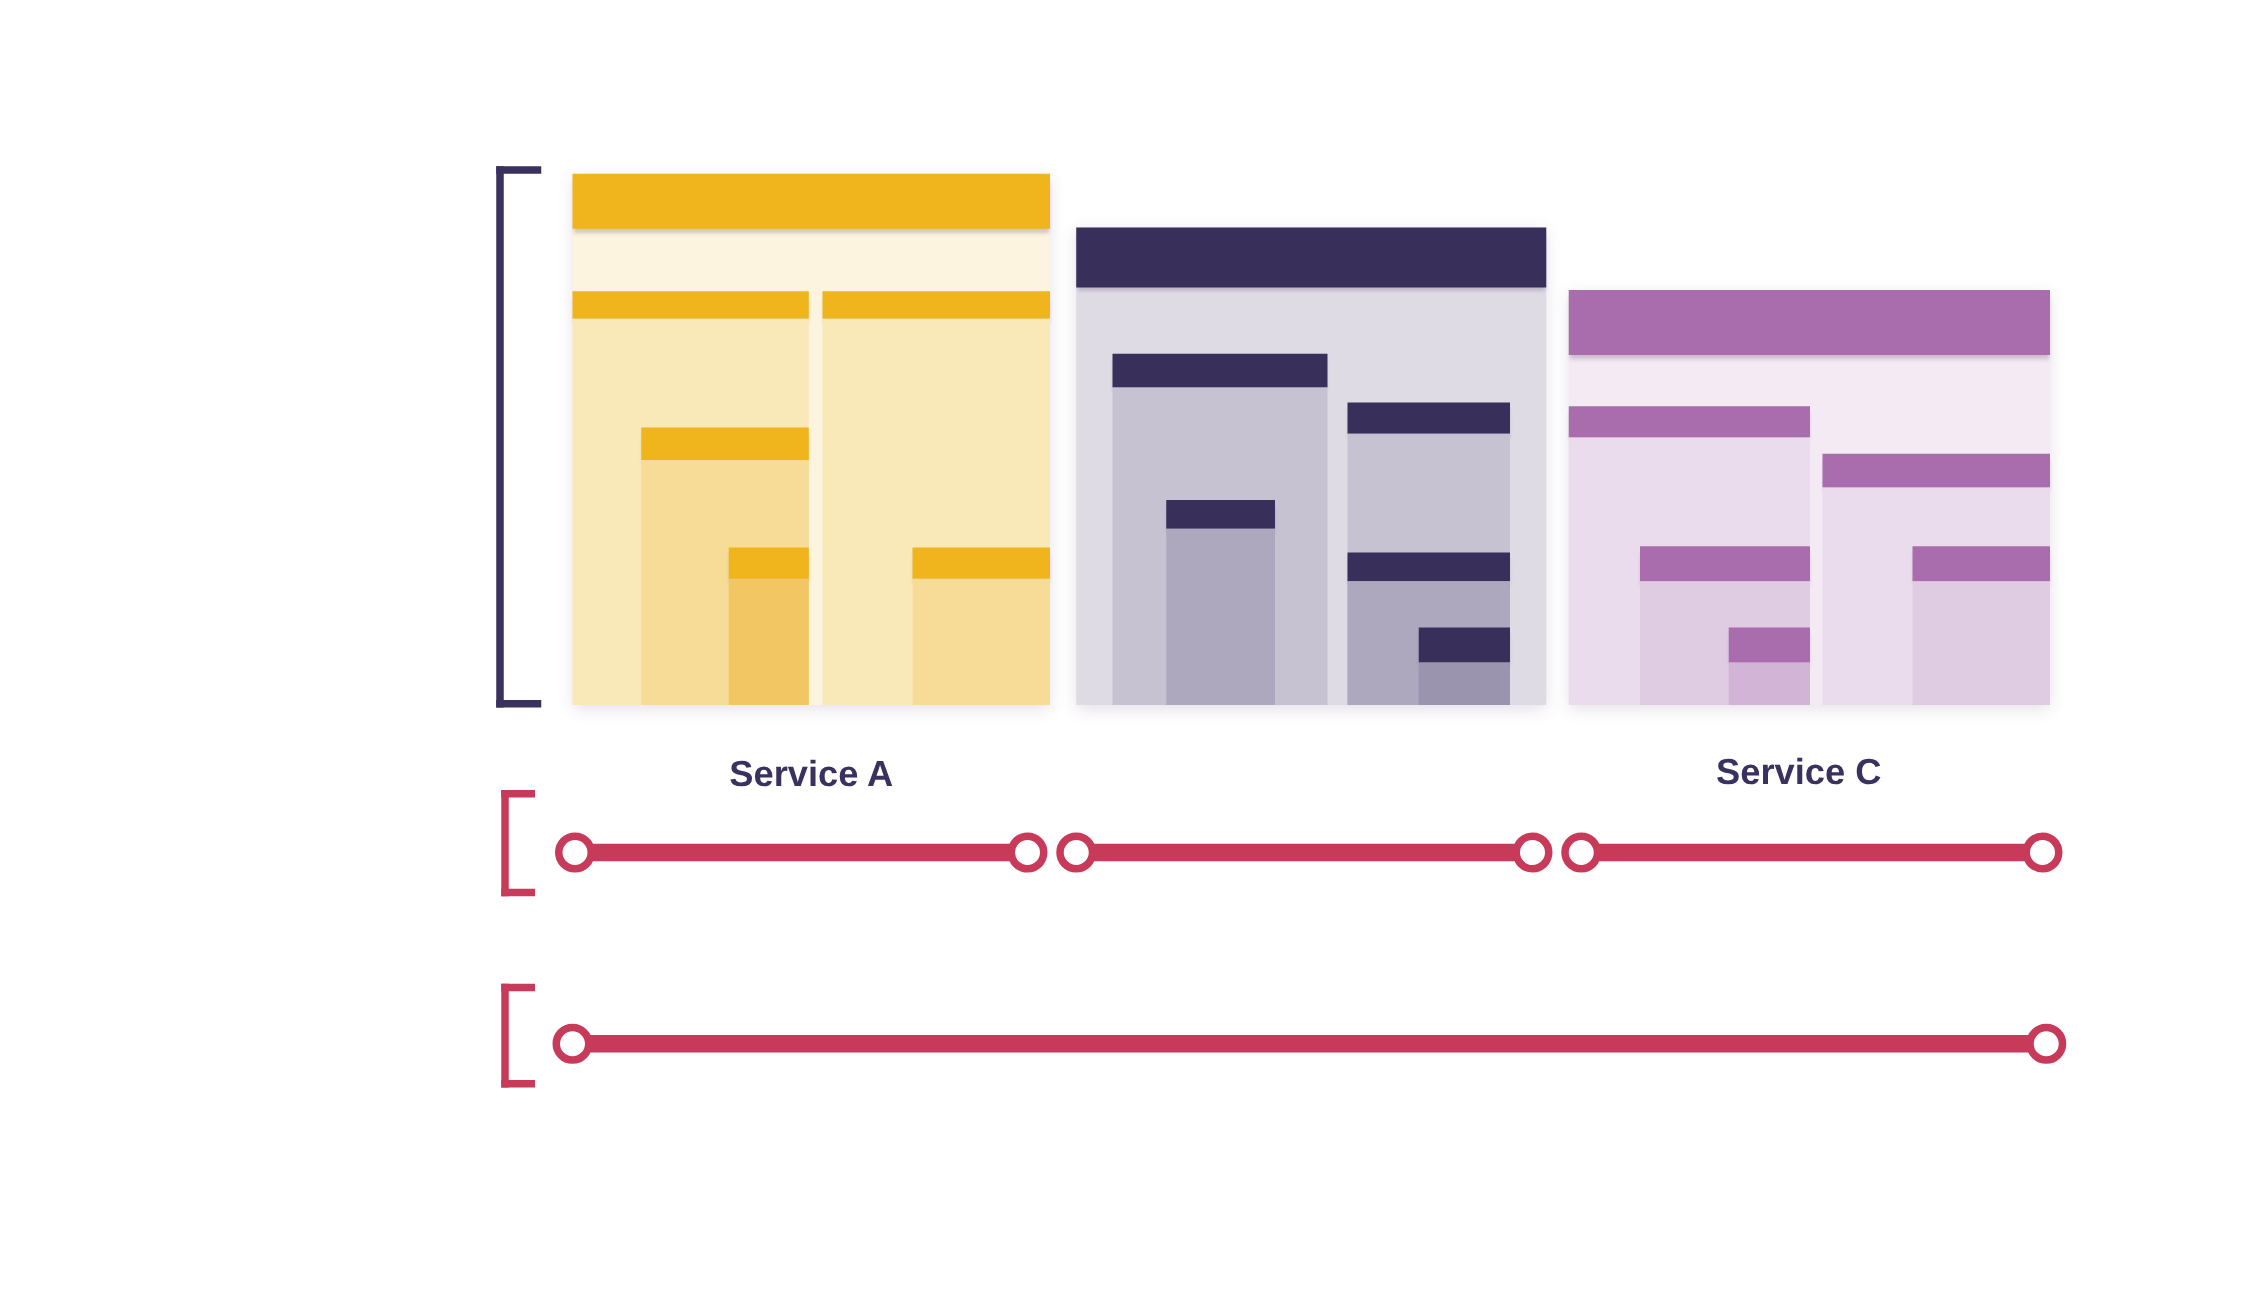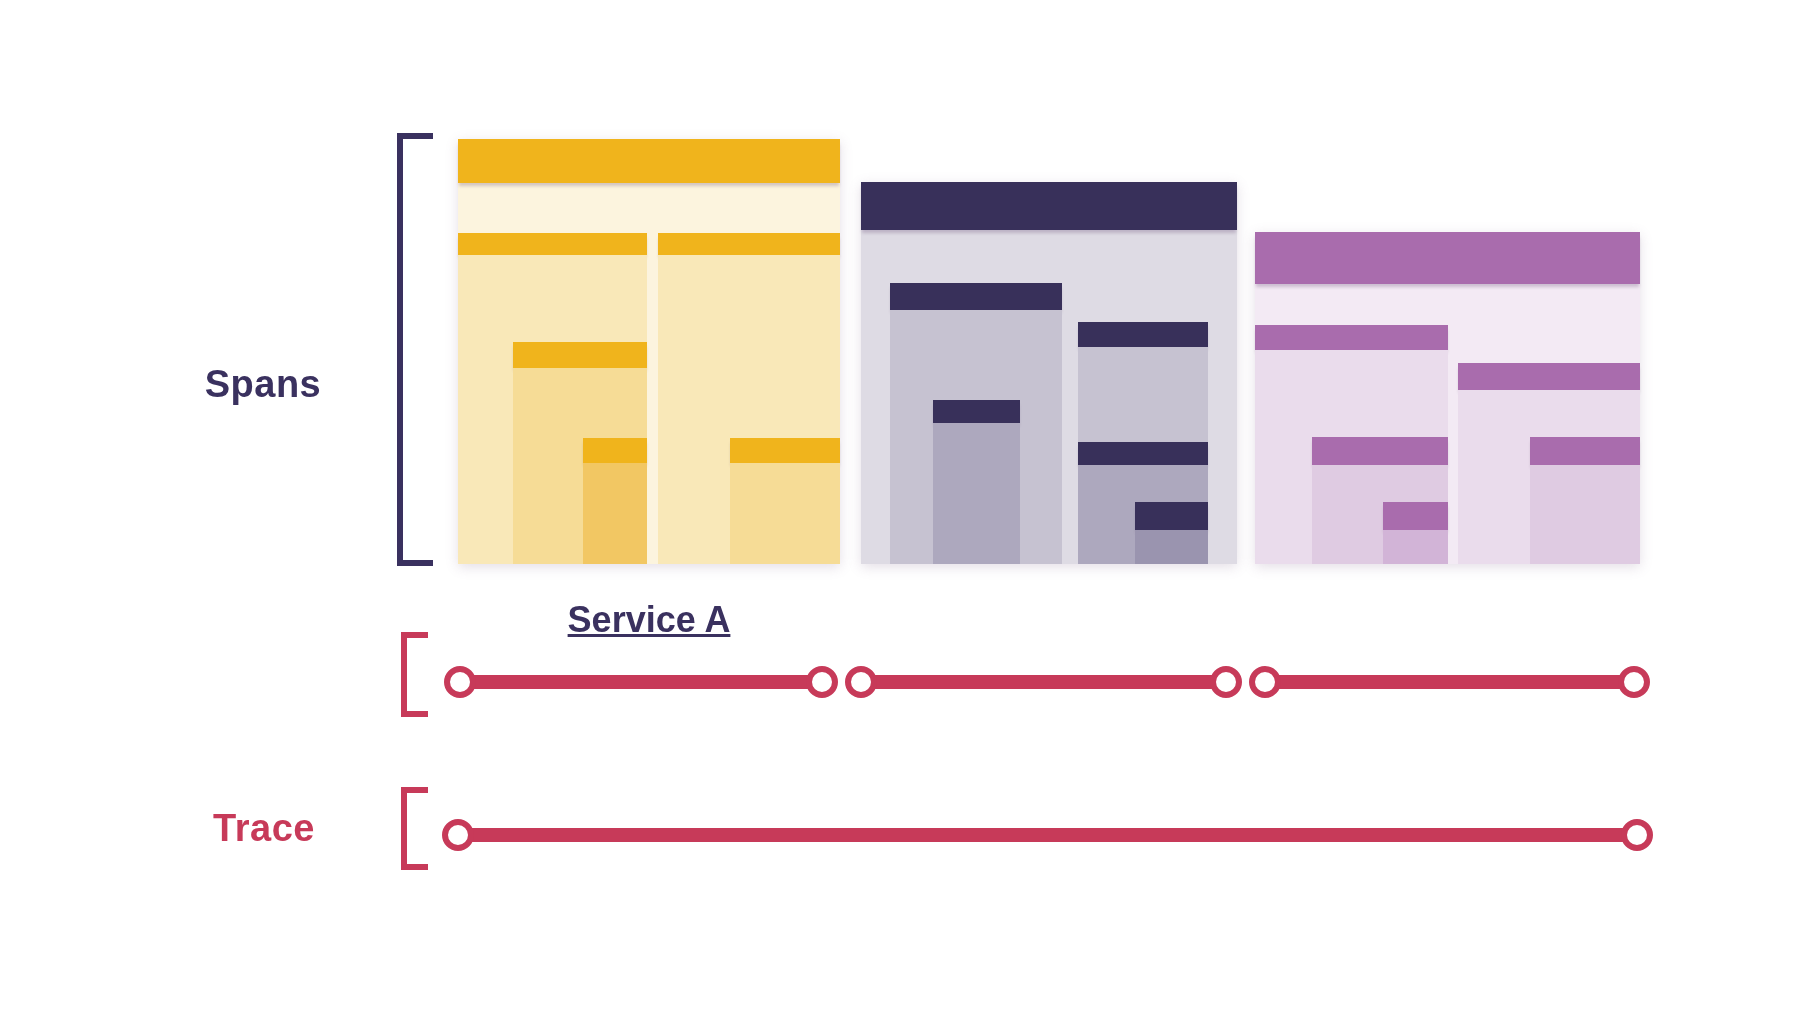--- a/index.html
+++ b/index.html
@@ -17,26 +17,25 @@
     font-size:38px;
     line-height:44px;
     text-align:center;
     letter-spacing:0.5px;
   }
   .ink-text{color:var(--ink);}
   .crimson-text{color:var(--crimson);}
   .svc-label{
     position:absolute;
     font-weight:bold;
-    font-size:36px;
+    font-size:29px;
     line-height:32px;
     color:var(--ink);
     text-align:center;
     width:300px;
-    text-decoration:underline;
   }
   
   .bracket{
     position:absolute;
     box-sizing:border-box;
     border-left:6px solid;
     border-top:6px solid;
     border-bottom:6px solid;
     background:transparent;
   }
@@ -89,21 +88,20 @@
     border-radius:50%;
     border:6px solid var(--crimson);
     background:#ffffff;
   }
 </style>
 </head>
 <body>
 
 <div class="canvas" style="background: rgb(255, 255, 255);">
 
-  <div class="side-label ink-text" style="left:113px;top:362px;width:300px;">Spans</div>
   <div class="bracket ink-b" style="left:397px;top:133px;width:36px;height:433px;"></div>
 
   <div class="svc amber-l0" style="left:458px;top:139px;width:382px;height:425px;">
     <div class="rootbar hd amber-hd" style="height:44px;"></div>
     <div class="span" style="left:0;top:94px;width:189px;bottom:0;">
       <div class="hd amber-hd" style="height:22px;"></div>
       <div class="body amber-l1"></div>
     </div>
     <div class="span" style="left:200px;top:94px;width:182px;bottom:0;">
       <div class="hd amber-hd" style="height:22px;"></div>
@@ -165,33 +163,33 @@
       <div class="hd purple-hd" style="height:27px;"></div>
       <div class="body purple-l1"></div>
     </div>
     <div class="span" style="left:275px;top:205px;width:110px;bottom:0;">
       <div class="hd purple-hd" style="height:28px;"></div>
       <div class="body purple-l2"></div>
     </div>
   </div>
 
   <div class="svc-label" style="left:499px;top:604px;">Service A</div>
+  <div class="svc-label" style="left:1289px;top:602px;">Service C</div>
 
   <div class="bracket crimson-b" style="left:401px;top:632px;width:27px;height:85px;"></div>
 
   <div class="tline" style="left:460px;top:675px;width:362px;"></div>
   <div class="tline" style="left:861px;top:675px;width:365px;"></div>
   <div class="tline" style="left:1265px;top:675px;width:369px;"></div>
   <div class="dot" style="left:444px;top:666px;"></div>
   <div class="dot" style="left:806px;top:666px;"></div>
   <div class="dot" style="left:845px;top:666px;"></div>
   <div class="dot" style="left:1210px;top:666px;"></div>
   <div class="dot" style="left:1249px;top:666px;"></div>
   <div class="dot" style="left:1618px;top:666px;"></div>
 
-  <div class="side-label crimson-text" style="left:114px;top:806px;width:300px;">Trace</div>
   <div class="bracket crimson-b" style="left:401px;top:787px;width:27px;height:83px;"></div>
 
   <div class="tline" style="left:458px;top:828px;width:1179px;"></div>
   <div class="dot" style="left:442px;top:819px;"></div>
   <div class="dot" style="left:1621px;top:819px;"></div>
 
 </div>
 
 </body></html>

